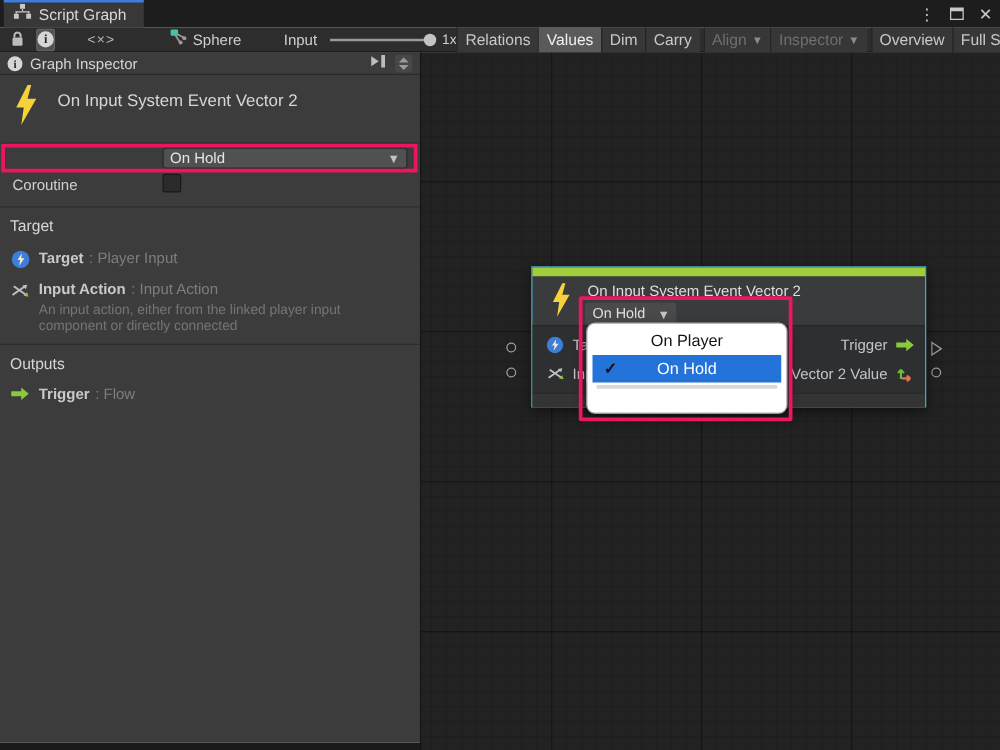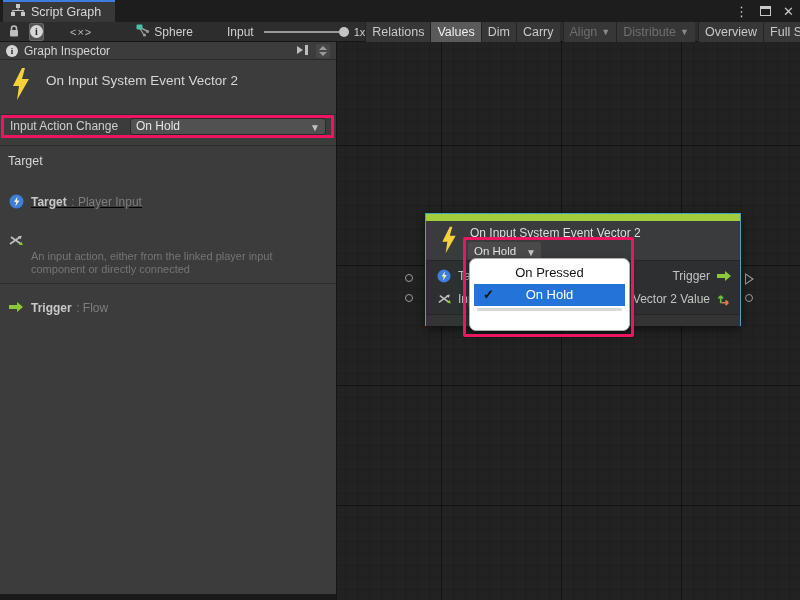--- a/index.html
+++ b/index.html
@@ -61,21 +61,21 @@
                 line-height:15px; padding-left:5px; }
   .enum-caret { position:absolute; right:5px; top:1px; font-size:10px; color:#c2c2c2; }
   .checkbox { position:absolute; left:130px; top:2px; width:15px; height:15px; background:#2b2b2b;
               border:1px solid #191919; border-radius:2px; }
   .red-box-row { position:absolute; left:1px; top:0px; width:333px; height:23px;
                  border:3px solid #ec1562; pointer-events:none; z-index:5; }
   .gap { height:9px; border-bottom:1px solid #2d2d2d; }
   .section { padding:8px 10px 8px 8px; }
   .section + .section { border-top:1px solid #2d2d2d; }
   .section-header { font-size:12.5px; color:#d6d6d6; height:16px; }
-  .pin-item { margin-top:22px; display:flex; align-items:center;text-decoration:underline; }
+  .pin-item { margin-top:7px; display:flex; align-items:flex-end; }
   .pin-icon { width:16px; height:16px; flex:0 0 16px; display:flex; align-items:center; justify-content:center; }
   .pin-text { margin-left:7px; }
   .pin-name { font-size:12px; font-weight:bold; color:#c9c9c9; }
   .pin-type { font-size:12px; color:#7e7e7e; }
   .pin-desc { margin:2px 0 0 23px; max-width:296px; font-size:11px; line-height:12.5px; color:#757575; }
   .out-item { margin-top:6px; display:flex; align-items:center; }
   .panel-bottom { position:absolute; left:0; top:594px; width:336px; height:6px; background:#1a1a1a; }
 
   
   .canvas { position:absolute; left:336px; top:42px; width:464px; height:558px;
@@ -187,21 +187,21 @@
     <div class="tb-buttons">
       <div class="tb-btn">Relations</div>
       <div class="tb-btn selected">Values</div>
       <div class="tb-btn">Dim</div>
       <div class="tb-btn">Carry</div>
       <div class="tb-btn disabled group-start">
           <span>Align</span>
           <span class="caret">▼</span>
         </div>
       <div class="tb-btn disabled">
-          <span>Distribute</span>
+          <span>Inspector</span>
           <span class="caret">▼</span>
         </div>
       <div class="tb-btn group-start">Overview</div>
       <div class="tb-btn">Full Screen</div>
     </div>
   </div>
 
   <div class="inspector">
     <div class="gi-header">
       <span class="info-circle" style="width:12px;height:12px;font-size:9px;">i</span>
@@ -224,26 +224,29 @@
       <span>
         <svg width="24" height="36" viewBox="0 0 24 36">
             <path d="M13 2 L4 20 h6 L8 34 L20 13 h-7 L16 2 Z" fill="#f6d13c"></path>
           </svg>
       </span>
       <span class="title-text">On Input System Event Vector 2</span>
     </div>
 
     <div class="props">
       <div class="prop-row">
-        <span class="prop-label">Input Action Change</span>
         <div class="enum-field">
           <span>On Hold</span>
           <span class="enum-caret">▼</span>
         </div>
         <div class="red-box-row"></div>
+      </div>
+      <div class="prop-row second">
+        <span class="prop-label">Coroutine</span>
+        <div class="checkbox"></div>
       </div>
     </div>
 
     <div class="gap"></div>
 
     <div class="section">
       <div class="section-header">Target</div>
       <div class="pin-item">
         <span class="pin-icon">
           <svg width="15" height="15" viewBox="0 0 15 15">
@@ -262,25 +265,30 @@
               <g stroke="#c0c0c0" stroke-width="1.6" fill="none">
                 <path d="M2 11 L12 4"></path>
                 <path d="M3 4 L13 11"></path>
               </g>
               <g fill="#c0c0c0">
                 <path d="M13.8 2.7 L9.8 3.4 L12.7 6.3 Z"></path>
                 <path d="M14.8 12.3 L10.8 11.6 L13.7 8.7 Z" fill="#8bc83c"></path>
               </g>
             </svg>
         </span>
+        <span class="pin-text">
+          <span class="pin-name">Input Action</span>
+          <span class="pin-type">: Input Action</span>
+        </span>
       </div>
       <div class="pin-desc">An input action, either from the linked player input component or directly connected</div>
     </div>
 
     <div class="section">
+      <div class="section-header">Outputs</div>
       <div class="out-item">
         <span class="pin-icon">
           <svg width="16" height="12" viewBox="0 0 16 12">
               <path d="M1 4 h8 V1 l6 5 -6 5 V8 H1 Z" fill="#8bc83c"></path>
             </svg>
         </span>
         <span class="pin-text">
           <span class="pin-name">Trigger</span>
           <span class="pin-type">: Flow</span>
         </span>
@@ -354,21 +362,21 @@
       </div>
       <div class="node-footer"></div>
     </div>
 
     <div class="ext-port-circle" style="left:68px; top:232px;"></div>
     <div class="ext-port-circle" style="left:68px; top:252px;"></div>
     <div class="ext-tri" style="left:408px; top:231px;"></div>
     <div class="ext-port-circle" style="left:408px; top:252px;"></div>
 
     <div class="popup">
-      <div class="menu-item">On Pressed</div>
+      <div class="menu-item">On Player</div>
       <div class="menu-item selected">
         <span class="menu-check">✓</span>
         <span>On Hold</span>
       </div>
       <div class="menu-endbar"></div>
     </div>
 
     <div class="red-box-node"></div>
   </div>
 

